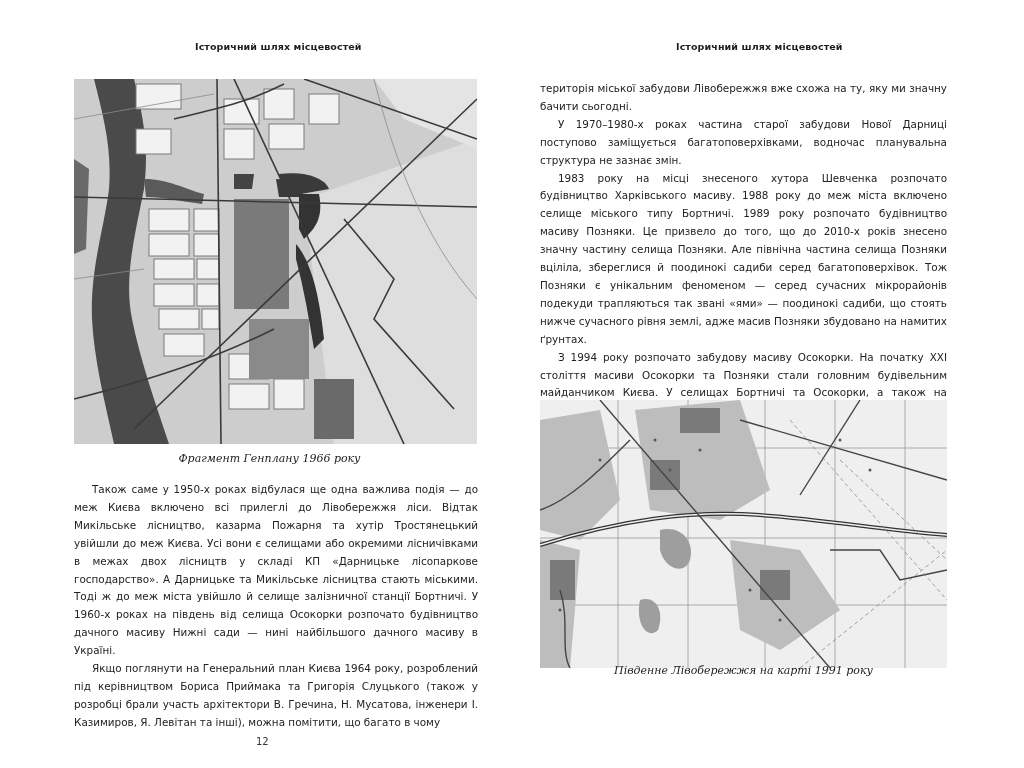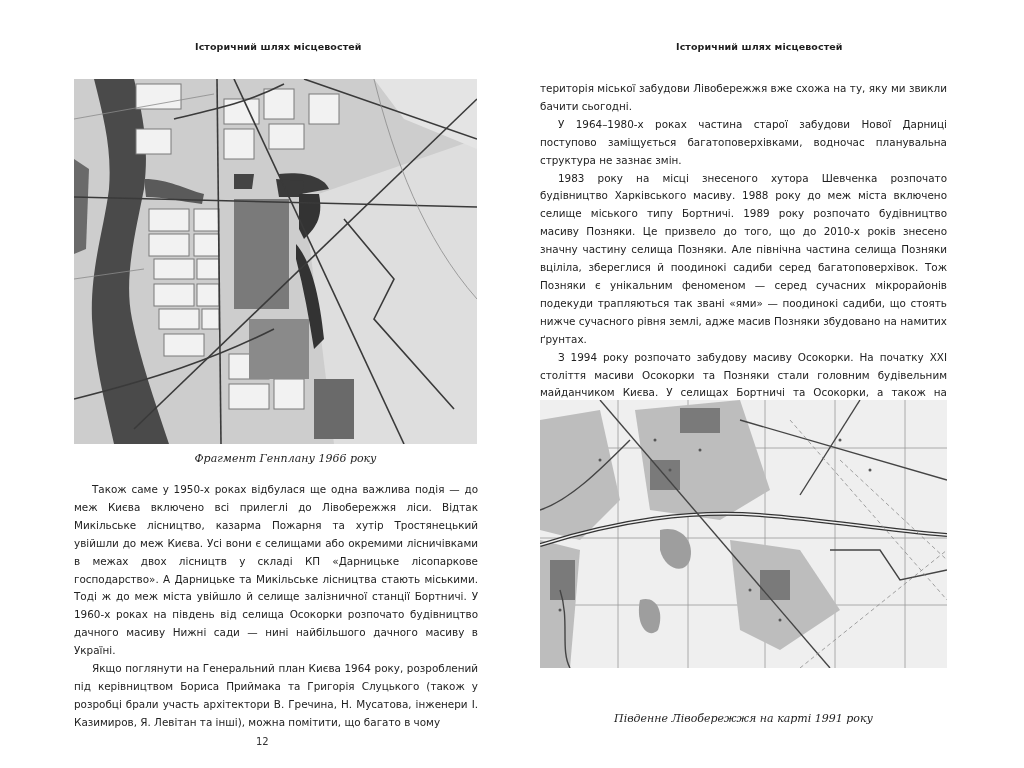--- a/index.html
+++ b/index.html
@@ -16,22 +16,22 @@
   }
   .left .running-head { left: 195px; }
   .right .running-head { left: 164px; }
   .figure { position: absolute; overflow: hidden; }
   .left .figure { left: 74px; top: 79px; width: 403px; height: 365px; background: #cfcfcf; }
   .right .figure { left: 28px; top: 400px; width: 407px; height: 268px; background: #ececec; }
   .caption {
     position: absolute; font-family: "DejaVu Serif", serif; font-style: italic;
     font-size: 11px; text-align: center; color: #222; white-space: nowrap;
   }
-  .left .caption { left: 84px; width: 403px; top: 452px; }
-  .right .caption { left: 28px; width: 407px; top: 712px; }
+  .left .caption { left: 68px; width: 403px; top: 452px; }
+  .right .caption { left: 28px; width: 407px; top: 664px; }
   .text-block {
     position: absolute; font-size: 10.4px; line-height: 17.9px; text-align: justify;
     color: #222;
   }
   .left .text-block { left: 74px; width: 404px; top: 481px; }
   .right .text-block { left: 28px; width: 407px; top: 80px; }
   .text-block p { margin: 0; text-indent: 18px; hyphens: manual; }
   .text-block p.no-indent { text-indent: 0; }
   .page-number {
     position: absolute; top: 712px; font-size: 10px; color: #333;
@@ -114,22 +114,22 @@
     <p>Якщо поглянути на Генеральний план Києва 1964 року, розроблений під керівництвом Бориса Приймака та Григорія Слуцького (також у розробці брали участь архітектори В. Гречина, Н. Мусатова, інженери І. Казимиров, Я. Левітан та інші), можна помітити, що багато в чому</p>
   </div>
 
   <div class="page-number">12</div>
 </div>
 
 <div class="page right">
   <div class="running-head">Історичний шлях місцевостей</div>
 
   <div class="text-block">
-    <p class="no-indent">територія міської забудови Лівобережжя вже схожа на ту, яку ми звикли бачити сьогодні.</p>
-    <p>У 1964–1980-х роках частина старої забудови Нової Дарниці поступово заміщується багатоповерхівками, водночас планувальна структура не зазнає змін.</p>
+    <p class="no-indent">територія міської забудови Лівобережжя вже схожа на ту, яку ми значну бачити сьогодні.</p>
+    <p>У 1970–1980-х роках частина старої забудови Нової Дарниці поступово заміщується багатоповерхівками, водночас планувальна структура не зазнає змін.</p>
     <p>1983 року на місці знесеного хутора Шевченка розпочато будівництво Харківського масиву. 1988 року до меж міста включено селище міського типу Бортничі. 1989 року розпочато будівництво масиву Позняки. Це призвело до того, що до 2010-х років знесено значну частину селища Позняки. Але північна частина селища Позняки вціліла, збереглися й поодинокі садиби серед багатоповерхівок. Тож Позняки є унікальним феноменом — серед сучасних мікрорайонів подекуди трапляються так звані «ями» — поодинокі садиби, що стоять нижче сучасного рівня землі, адже масив Позняки збудовано на намитих ґрунтах.</p>
     <p>З 1994 року розпочато забудову масиву Осокорки. На початку XXI століття масиви Осокорки та Позняки стали головним будівельним майданчиком Києва. У селищах Бортничі та Осокорки, а також на Харківському масиві, Новій Дарниці та Рембазі зводять окремі житлові комплекси. Історія забудови Південного Лівобережжя триває.</p>
   </div>
 
   <div class="figure">
     <svg width="407" height="268" viewBox="0 0 407 268">
       <rect width="407" height="268" fill="#efefef"></rect>
 
       <g stroke="#9a9a9a" stroke-width="0.8">
         <line x1="0" y1="48" x2="407" y2="48"></line>

